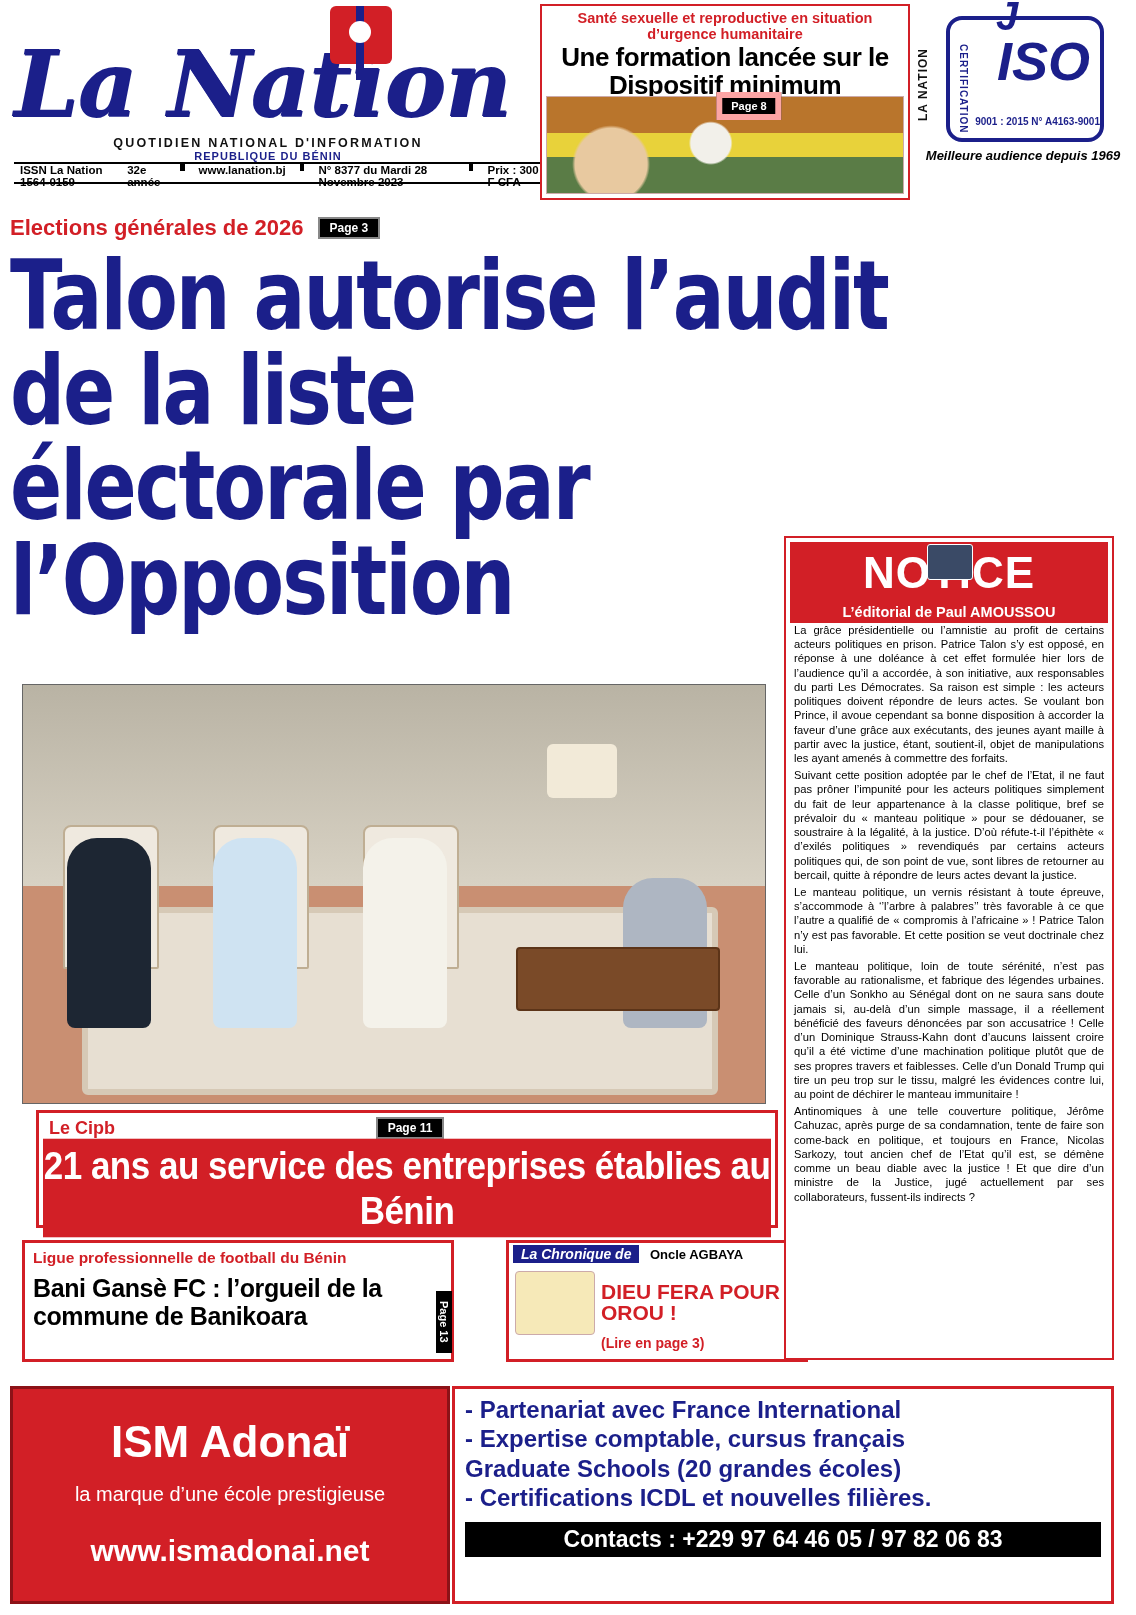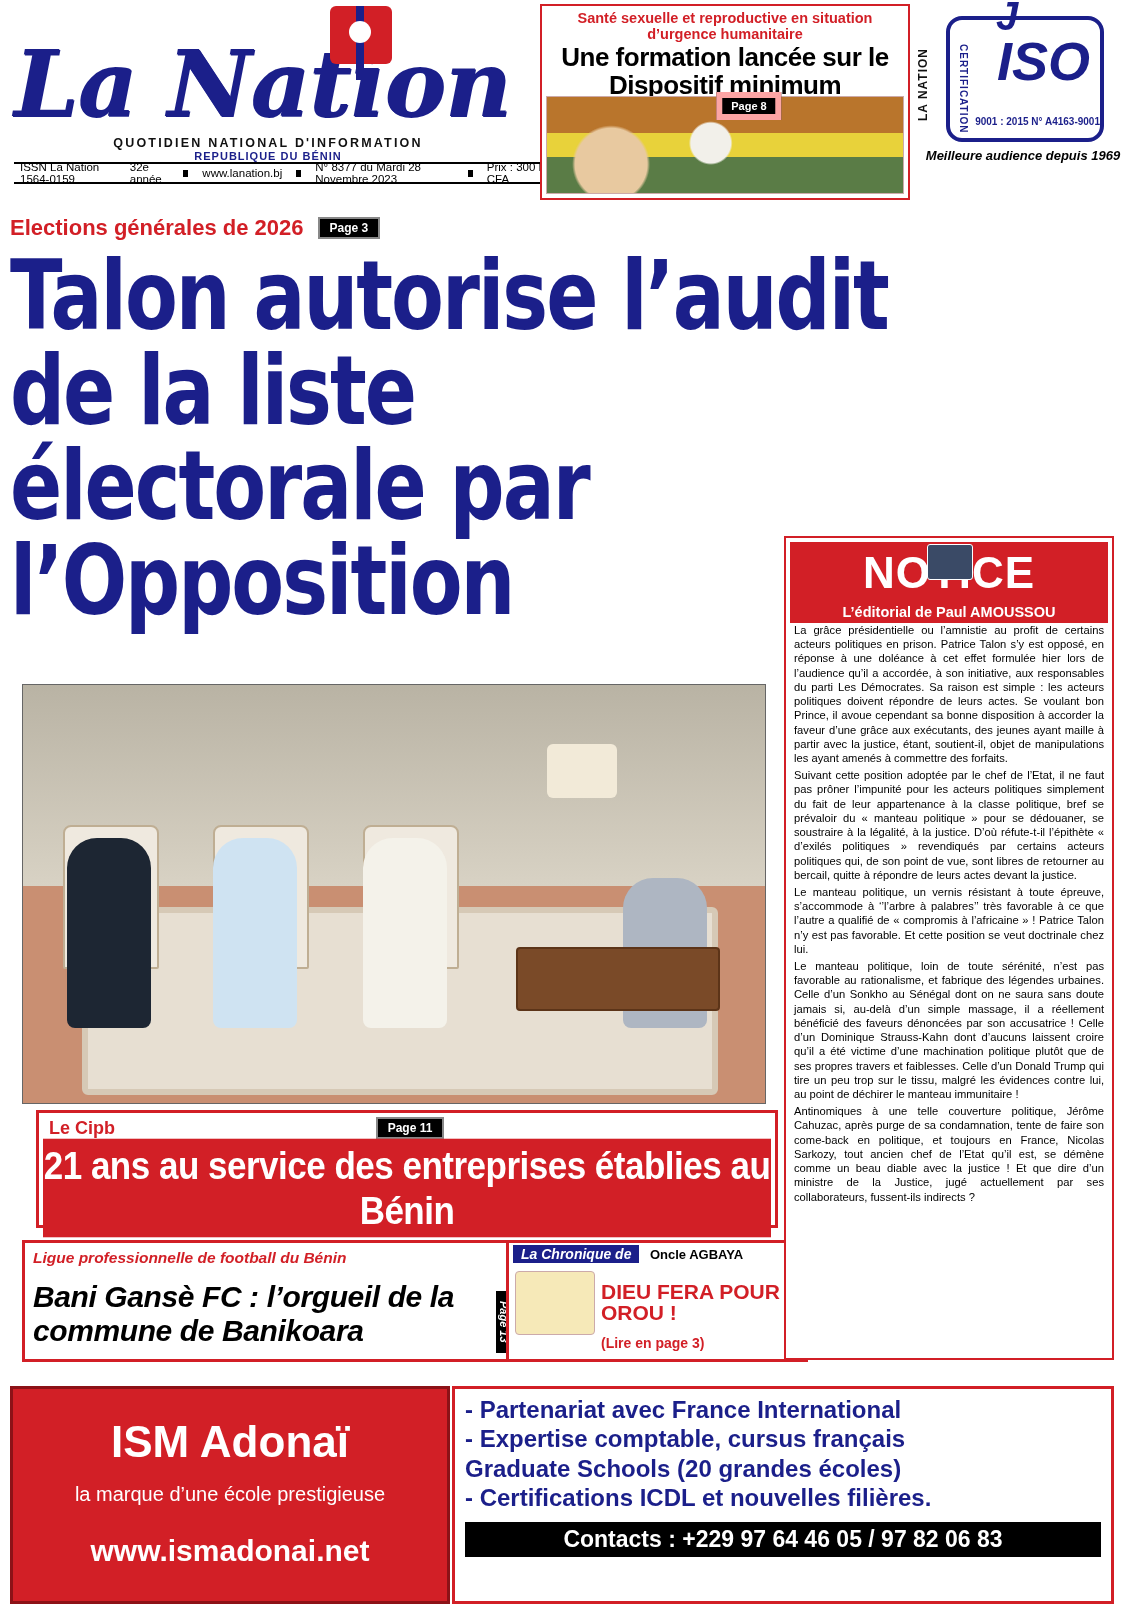--- a/index.html
+++ b/index.html
@@ -70,22 +70,22 @@
   .iso-stamp .iso-cert{
     position:absolute;left:8px;top:24px;writing-mode:vertical-rl;font-size:10px;font-weight:bold;letter-spacing:1px;
   }
   .iso-stamp .iso-num{position:absolute;right:0;bottom:10px;font-size:10px;font-weight:bold;text-align:right;line-height:1.25;}
   .iso-stamp .iso-j{position:absolute;left:46px;top:-26px;font-size:40px;font-weight:bold;font-style:italic;}
   .iso-cap{margin-top:6px;text-align:center;font-size:13px;font-weight:bold;font-style:italic;line-height:1.2;}
 
   
   .issnbar{
     border-top:2px solid #000;border-bottom:2px solid #000;
-    height:22px;display:flex;align-items:center;gap:10px;
-    font-size:11.5px;font-weight:normal;padding:0 6px;box-sizing:border-box;width:540px;
+    height:22px;display:flex;align-items:flex-start;gap:10px;
+    font-size:11.5px;font-weight:bold;padding:0 6px;box-sizing:border-box;width:540px;
   }
   .issnbar .sq{display:inline-block;width:7px;height:7px;background:#000;margin:0 4px;}
 
   
   .kicker{display:flex;align-items:center;gap:14px;padding:10px 0 0 10px;}
   .kicker-text{color:#d21f26;font-size:22px;font-weight:bold;}
   .page-tag{background:#000;color:#fff;font-size:12px;font-weight:bold;padding:2px 10px;border:2px solid #888;}
 
   
   .headline{
@@ -107,23 +107,23 @@
   .photo .table{position:absolute;right:6%;bottom:22%;width:200px;height:60px;background:#7a4a28;border:2px solid #5c3418;border-radius:4px;}
   .photo .lamp{position:absolute;right:20%;top:14%;width:70px;height:54px;background:#f2ead8;border-radius:6px;}
 
   
   .cipb{position:absolute;left:36px;top:1110px;width:742px;height:118px;border:3px solid #d21f26;box-sizing:border-box;background:#fff;}
   .cipb-top{display:flex;align-items:center;justify-content:space-between;padding:4px 10px 0;}
   .cipb-label{color:#d21f26;font-size:18px;font-weight:bold;}
   .cipb-red{background:#d21f26;color:#fff;font-size:35px;font-weight:bold;letter-spacing:-0.5px;text-align:center;margin:5px 4px 4px;padding:4px 0;transform:scaleY(1.12);}
 
   
-  .foot{position:absolute;left:22px;top:1240px;width:492px;height:122px;border:3px solid #d21f26;box-sizing:border-box;background:#fff;padding:6px 8px;font-style:italic;}
+  .foot{position:absolute;left:22px;top:1240px;width:432px;height:122px;border:3px solid #d21f26;box-sizing:border-box;background:#fff;padding:6px 8px;}
   .foot-kicker{color:#d21f26;font-size:15.5px;font-weight:bold;}
-  .foot-title{font-size:30px;font-weight:bold;line-height:1.12;margin-top:13px;letter-spacing:-0.4px;}
+  .foot-title{font-size:25px;font-weight:bold;line-height:1.12;margin-top:7px;letter-spacing:-0.4px;}
   .foot-page{position:absolute;right:-1px;bottom:6px;background:#000;color:#fff;font-size:11px;font-weight:bold;padding:10px 2px;writing-mode:vertical-rl;}
 
   
   .chron{position:absolute;left:462px;top:1240px;width:302px;height:122px;border:3px solid #d21f26;box-sizing:border-box;background:#fff;margin-left:44px;}
   .chron-tag{display:inline-block;background:#1b1f8a;color:#fff;font-size:14px;font-style:italic;font-weight:bold;padding:1px 8px;margin:2px 0 0 4px;}
   .chron-name{font-size:13px;font-weight:bold;display:inline-block;margin-left:6px;}
   .chron-art{position:absolute;left:6px;top:28px;width:78px;height:62px;background:#f6e9b8;border:1px solid #caa;border-radius:4px;}
   .chron-title{position:absolute;left:92px;top:38px;right:6px;color:#d21f26;font-size:21px;font-weight:bold;line-height:1;}
   .chron-sub{position:absolute;left:92px;bottom:8px;color:#d21f26;font-size:14px;font-weight:bold;}
 

